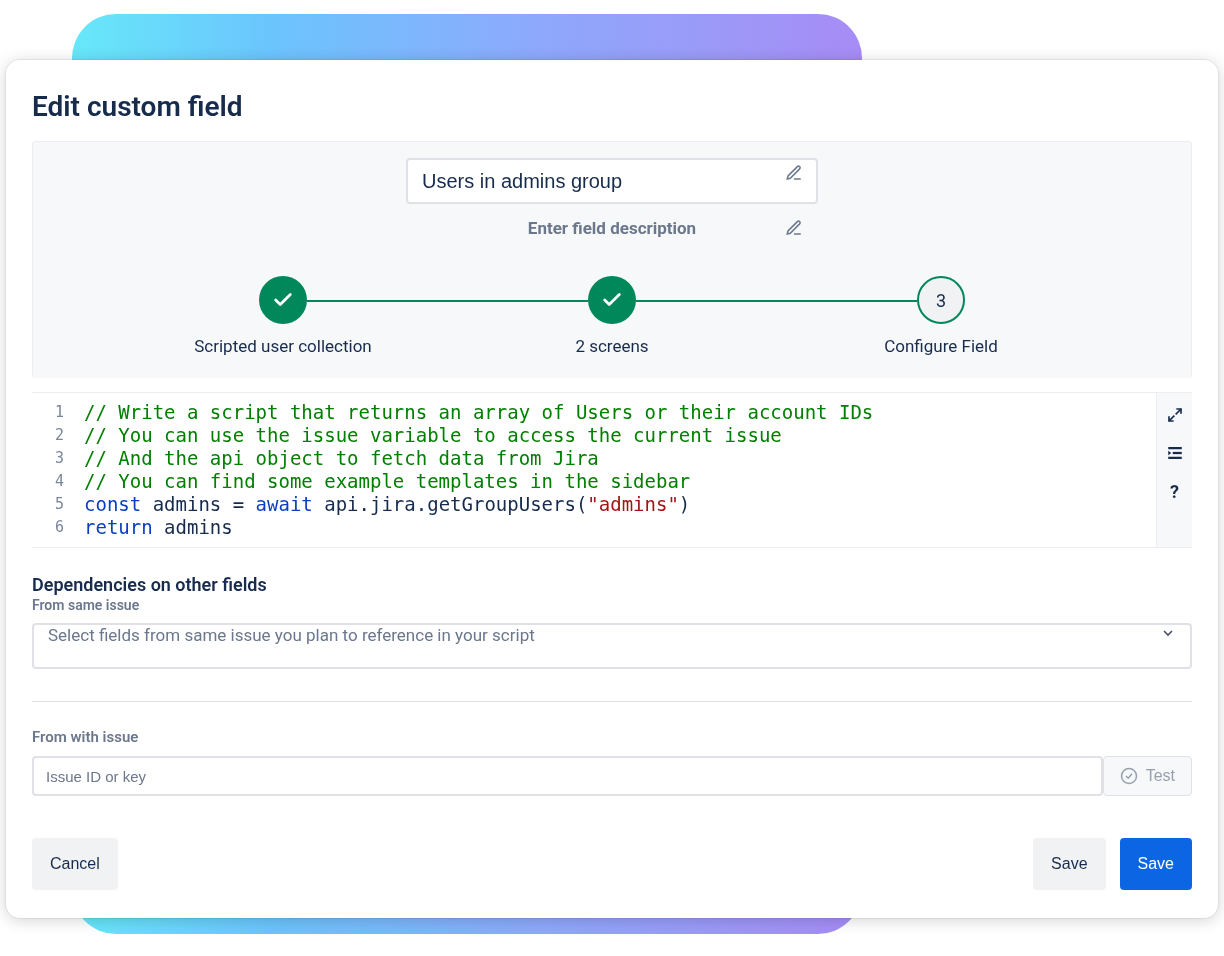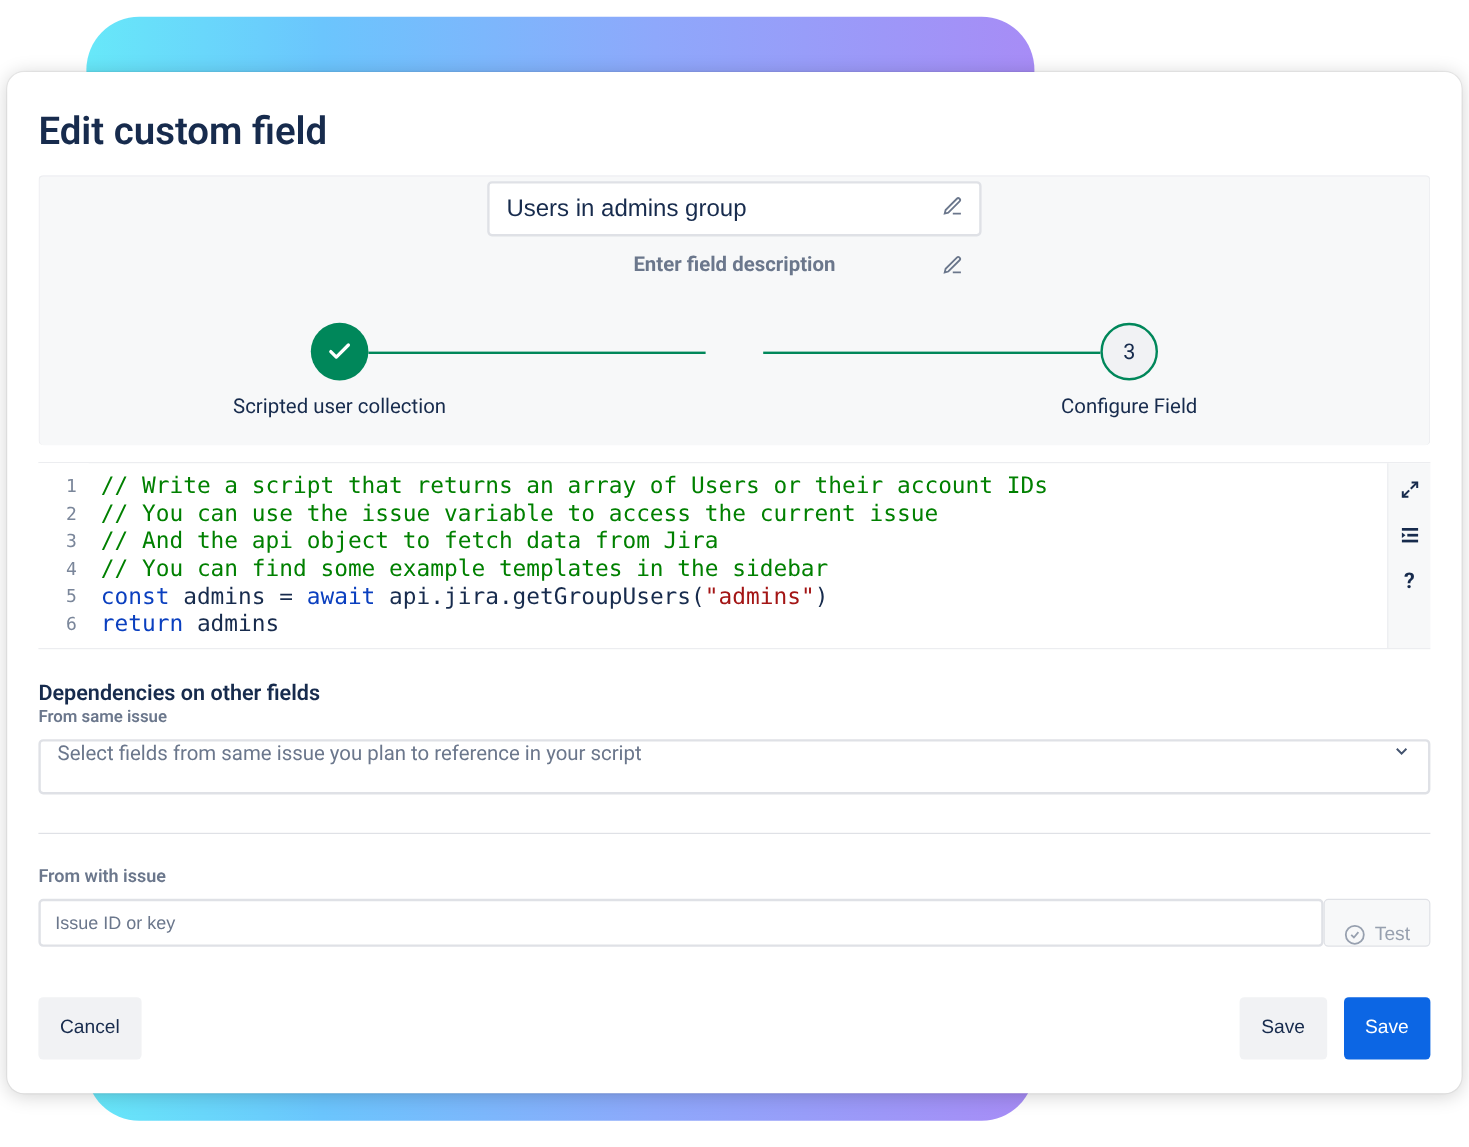--- a/index.html
+++ b/index.html
@@ -23,41 +23,41 @@
     position: absolute;
     top: 60px; left: 6px;
     width: 1212px;
     background: #fff;
     border-radius: 14px;
     box-shadow: 0 2px 16px rgba(0,0,0,0.18), 0 0 0 1px rgba(0,0,0,0.05);
     z-index: 1;
     padding-bottom: 28px;
   }
   .modal-title {
-    font-size: 32px;
+    font-size: 28px;
     font-weight: 600;
     color: #172B4D;
     padding: 30px 26px 18px 26px;
   }
   .header-panel {
     margin: 0 26px;
     background: #F7F8F9;
     border-radius: 4px;
     padding: 0 0 22px 0;
     position: relative;
     border: 1px solid #ECEDF0;
     border-bottom: none;
   }
   .name-row, .desc-row {
     display: flex;
     justify-content: center;
     position: relative;
   }
   .field-name-input {
-    margin-top: 4px;
+    margin-top: 16px;
     width: 412px;
     height: 46px;
     border: 2px solid #DFE1E6;
     border-radius: 4px;
     font-size: 20px;
     color: #172B4D;
     padding: 0 14px;
     background: #fff;
   }
   .name-row { padding-top: 0; }
@@ -222,21 +222,21 @@
     font-size: 15px;
     color: #172B4D;
   }
   .text-input::placeholder { color: #6B778C; }
   .test-btn {
     height: 40px;
     padding: 0 16px;
     border: 1px solid #DFE1E6;
     background: #F7F8F9;
     border-radius: 4px;
-    display: flex; align-items: flex-end; gap: 8px;
+    display: flex; align-items: center; gap: 8px;
     color: #97A0AF;
     font-size: 16px;
     cursor: not-allowed;
   }
   .footer {
     display: flex;
     justify-content: space-between;
     margin: 42px 26px 0 26px;
   }
   .btn {
@@ -287,20 +287,28 @@
 
       <div class="step">
         <div class="step-circle done">
           <svg width="22" height="22" viewBox="0 0 24 24" fill="none" stroke="#fff" stroke-width="3" stroke-linecap="round" stroke-linejoin="round">
               <polyline points="20 6 9 17 4 12"></polyline>
             </svg>
         </div>
         <div class="step-label">Scripted user collection</div>
       </div>
 
+      <div class="step">
+        <div class="step-circle done">
+          <svg width="22" height="22" viewBox="0 0 24 24" fill="none" stroke="#fff" stroke-width="3" stroke-linecap="round" stroke-linejoin="round">
+              <polyline points="20 6 9 17 4 12"></polyline>
+            </svg>
+        </div>
+        <div class="step-label">2 screens</div>
+      </div>
 
       <div class="step">
         <div class="step-circle current">3</div>
         <div class="step-label">Configure Field</div>
       </div>
     </div>
   </div>
 
   <div style="height:14px"></div>
 

